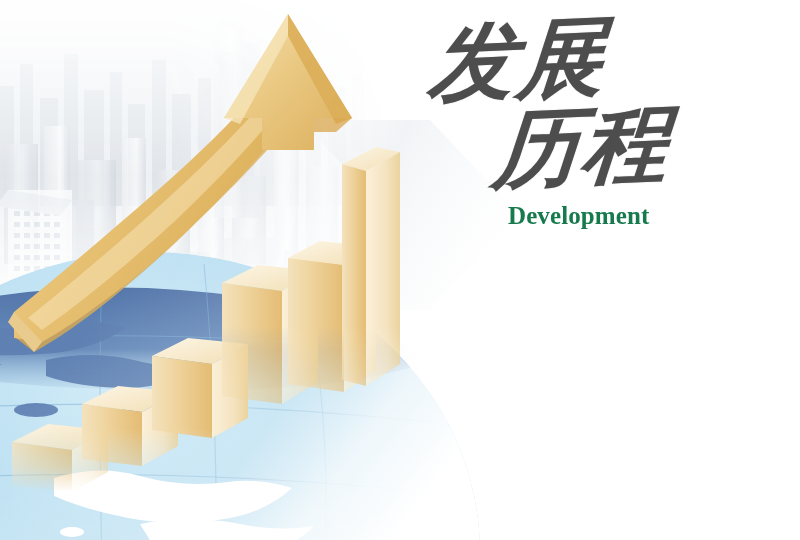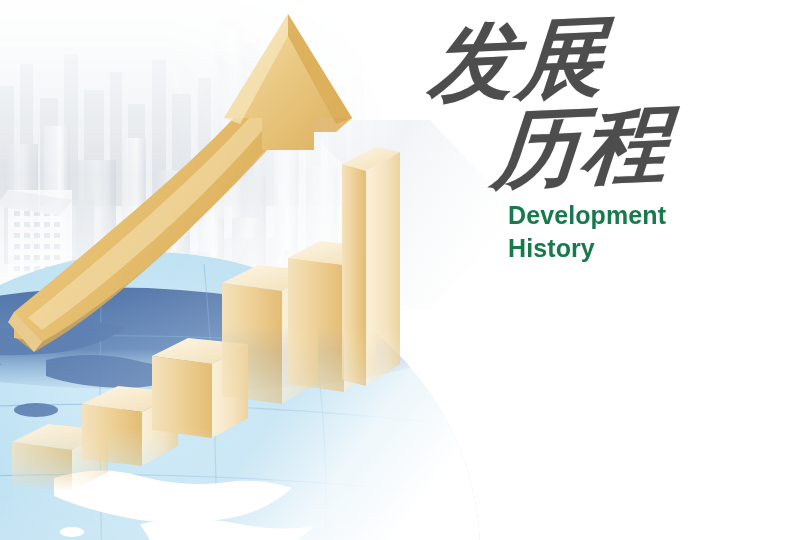--- a/index.html
+++ b/index.html
@@ -79,21 +79,21 @@
   .cn-line2 {
     font-size: 86px;
     margin-left: 70px;
     margin-top: 2px;
     font-style: italic;
     transform: skewX(-7deg) rotate(-2.5deg);
     display: inline-block;
   }
   .en-title {
     color: #177a4c;
-    font-family: Liberation Sans, sans-serif;
+    font-family: Liberation Serif, serif;
     font-weight: bold;
     font-size: 25px;
     line-height: 1.32;
     letter-spacing: 0.1px;
     margin-left: 84px;
     margin-top: 10px;
   }
 </style>
 </head>
 <body>
@@ -456,17 +456,16 @@
     </svg>
   </div>
 
   <div class="title-block">
     <div class="cn-title">
       <div><span class="cn-line1">发展</span></div>
       <div><span class="cn-line2">历程</span></div>
     </div>
     <div class="en-title">
       <div>Development</div>
-      <div>History</div>
     </div>
   </div>
 
 </div>
 
 </body></html>

